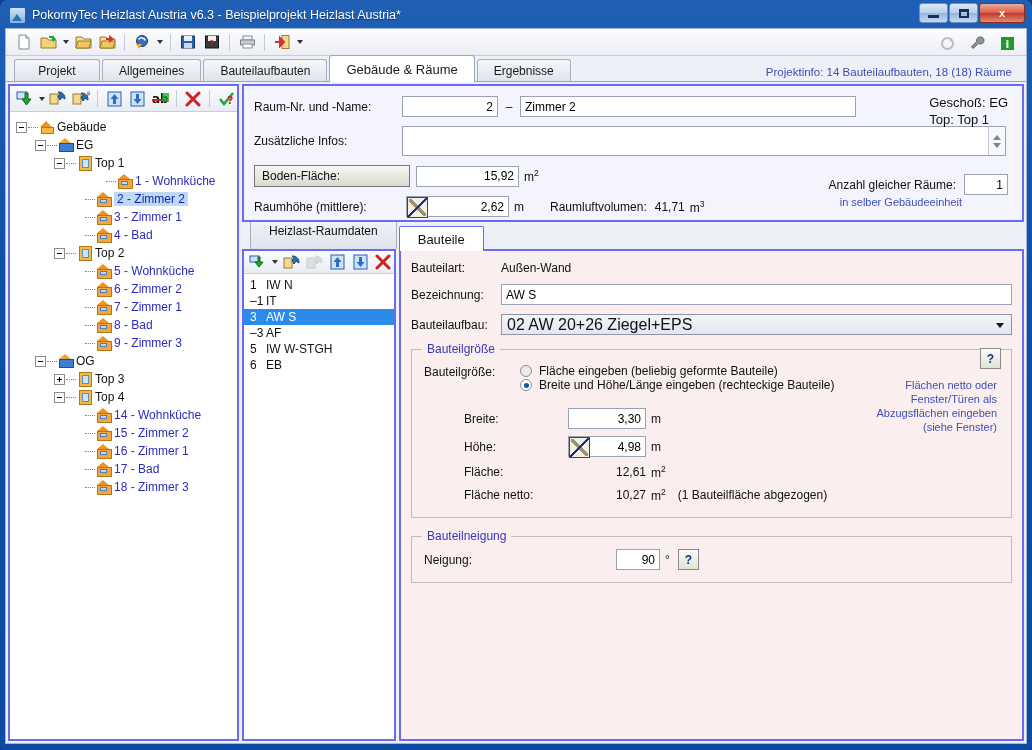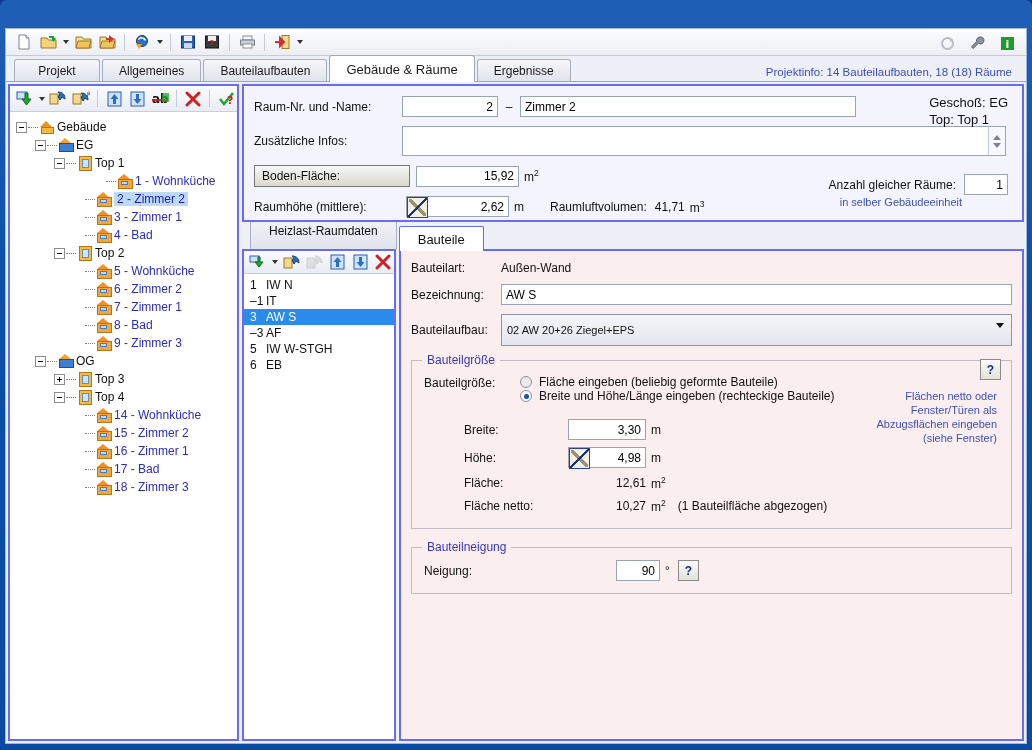--- a/index.html
+++ b/index.html
@@ -251,22 +251,22 @@
   .detailpanel {
     flex: 1; min-width: 0;
     border: 2px solid #6b6bf0;
     background: #fbeeee;
     padding: 10px 10px 0 10px;
     position: relative;
   }
   .drow { display:flex; align-items:center; margin-bottom: 9px; }
   .dlabel { color:#111; font-size:12px; }
   .combo {
-    border: 1px solid #8e96a6; height: 32px; background: linear-gradient(to bottom,#f4f5f8,#e3e6ee);
-    display:flex; align-items:center; padding-left:5px; font-size:11px; color:#111; cursor:pointer; position: relative;
+    border: 1px solid #8e96a6; height: 21px; background: linear-gradient(to bottom,#f4f5f8,#e3e6ee);
+    display:flex; align-items:center; padding-left:5px; font-size:16px; color:#111; cursor:pointer; position: relative;
   }
   .combo .arrow { position:absolute; right:7px; top:8px; width:0;height:0;
      border-left:4.5px solid transparent;border-right:4.5px solid transparent;border-top:5px solid #111; }
   .group {
     border: 1px solid #c2b9c4; margin-top: 6px; padding: 14px 12px 10px 12px; position: relative;
   }
   .group > .legend {
     position: absolute; top: -8px; left: 10px; background: #fbeeee;
     padding: 0 5px; color: #3737bd; font-size: 12px;
   }
@@ -285,20 +285,35 @@
   }
   .statline { font-size:12px; color:#111; }
 
   svg { display:block; }
 </style>
 </head>
 <body>
 
 <div class="window">
 
+  <div class="titlebar">
+    <div class="title-icon"></div>
+    <div class="title-text">PokornyTec  Heizlast Austria v6.3  -  Beispielprojekt Heizlast Austria*</div>
+    <div class="win-buttons">
+      <div class="winbtn">
+          <div class="bar-min"></div>
+        </div>
+      <div class="winbtn">
+          <div class="sq-max"></div>
+        </div>
+      <div class="winbtn close">
+          <span>x</span>
+        </div>
+    </div>
+  </div>
 
   <div class="window-inner">
 
     <div class="toolbar">
       <div class="tb-btn">
         <svg width="16" height="16" viewBox="0 0 16 16">
             <path d="M3 1h7l3 3v11H3z" fill="#fff" stroke="#7f8794"></path>
             <path d="M10 1v3h3" fill="#dfe4ec" stroke="#7f8794"></path>
           </svg>
       </div>

